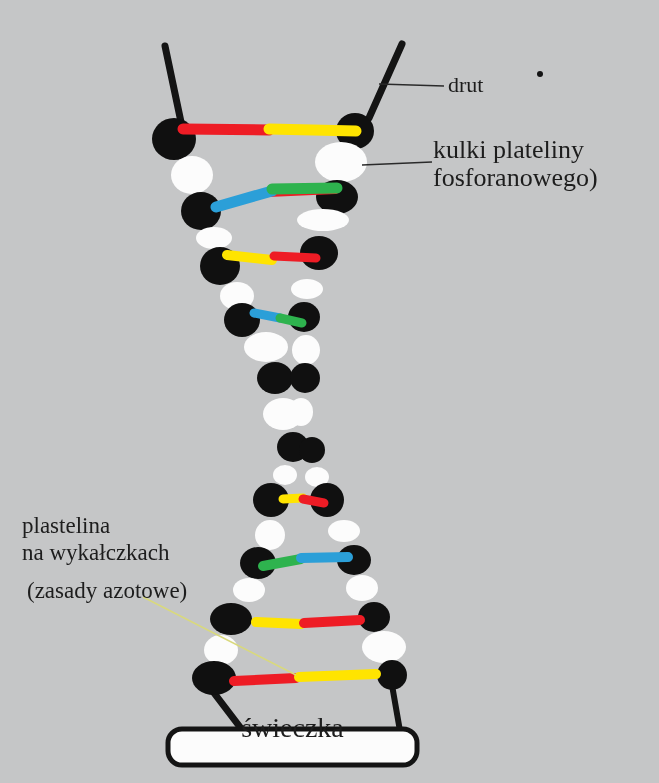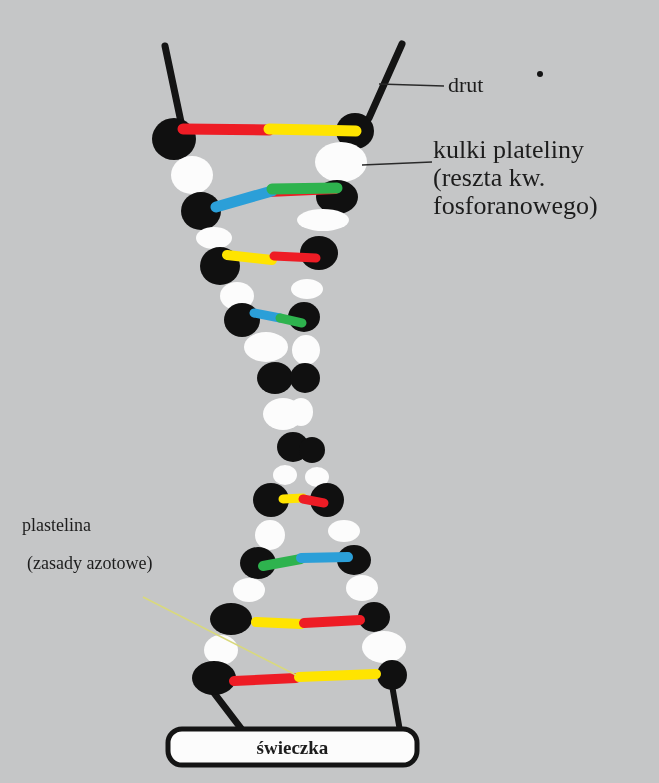--- a/index.html
+++ b/index.html
@@ -4,25 +4,25 @@
 <style>
   html,body{margin:0;padding:0;}
   .page{
     position:relative;width:659px;height:783px;overflow:hidden;
     font-family:"Liberation Serif",serif;
   }
   svg{position:absolute;left:0;top:0;}
   .lbl{position:absolute;white-space:nowrap;}
   .lbl-drut{left:448px;top:72px;font-size:22px;}
   .lbl-kulki{left:433px;top:136px;font-size:26px;line-height:28px;}
-  .lbl-plastelina{left:22px;top:512px;font-size:18px;line-height:27px;}
+  .lbl-plastelina{left:22px;top:512px;font-size:23px;line-height:27px;}
   .lbl-plastelina .indent{padding-left:5px;margin-top:11px;}
   .lbl-base{
-    left:168px;top:729px;width:249px;height:37px;
-    text-align:center;font-size:19px;line-height:37px;font-weight:bold;
+    left:168px;top:709px;width:249px;height:37px;
+    text-align:center;font-size:28px;line-height:37px;
   }
 </style>
 </head>
 <body>
 
 <div class="page" style="background: rgb(197, 198, 199); color: rgb(29, 29, 29);">
 
   <svg id="model-svg" width="659" height="783" viewBox="0 0 659 783">
       <line x1="165" y1="46" x2="181" y2="122" stroke="#141414" stroke-width="7" stroke-linecap="round"></line>
       <line x1="402" y1="44" x2="369" y2="118" stroke="#141414" stroke-width="7" stroke-linecap="round"></line>
@@ -87,24 +87,24 @@
       <line x1="362" y1="165" x2="432" y2="162" stroke="#2a2a2a" stroke-width="1.6"></line>
       <line x1="143" y1="597" x2="296" y2="675" stroke="#d9d97c" stroke-width="1.6"></line>
       <circle cx="540" cy="74" r="3" fill="#141414"></circle>
       <rect x="168" y="729" width="249" height="36" rx="14" fill="#fcfcfc" stroke="#141414" stroke-width="5"></rect>
     </svg>
 
   <div class="lbl lbl-drut">drut</div>
 
   <div class="lbl lbl-kulki">
     <div>kulki plateliny</div>
-    <div>(reszta kw.</div>
     <div>fosforanowego)</div>
   </div>
 
   <div class="lbl lbl-plastelina">
     <div>plastelina</div>
+    <div>na wykałczkach</div>
     <div class="indent">(zasady azotowe)</div>
   </div>
 
   <div class="lbl lbl-base">świeczka</div>
 
 </div>
 
 </body></html>

